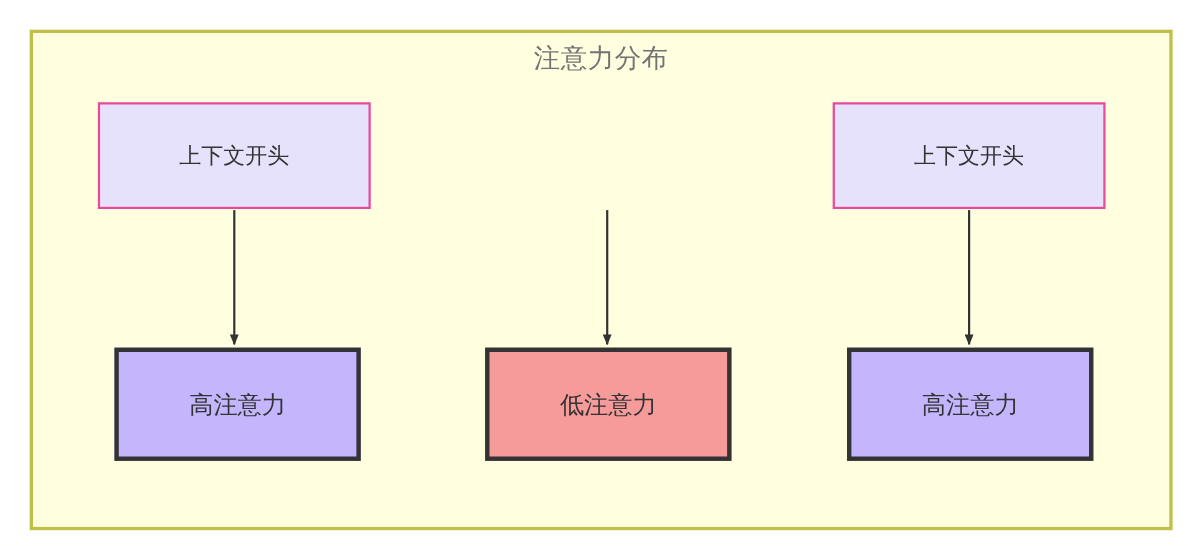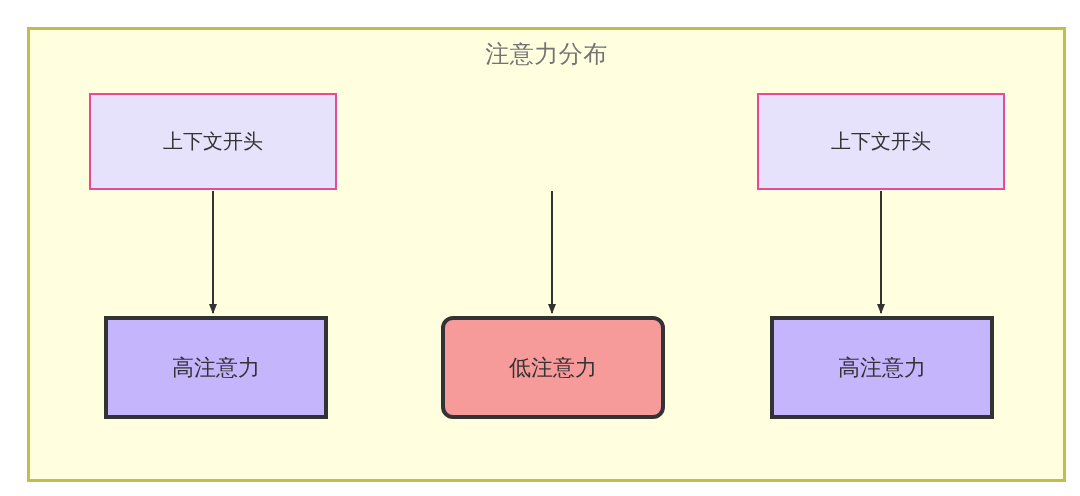--- a/index.html
+++ b/index.html
@@ -81,21 +81,20 @@
     height: 103px;
     border: 4px solid #333333;
     font-size: 22px;
   }
 
   .fill-high {
     background: #c4b5fd;
   }
   .fill-low {
     background: #f79a9a;
-    border-radius: 12px;
   }
 
   
   .col-1 { left: 89px; }
   .col-2 { left: 428px; }
   .col-3 { left: 757px; }
 
   .col-1b { left: 104px; }
   .col-2b { left: 441px; }
   .col-3b { left: 770px; }

